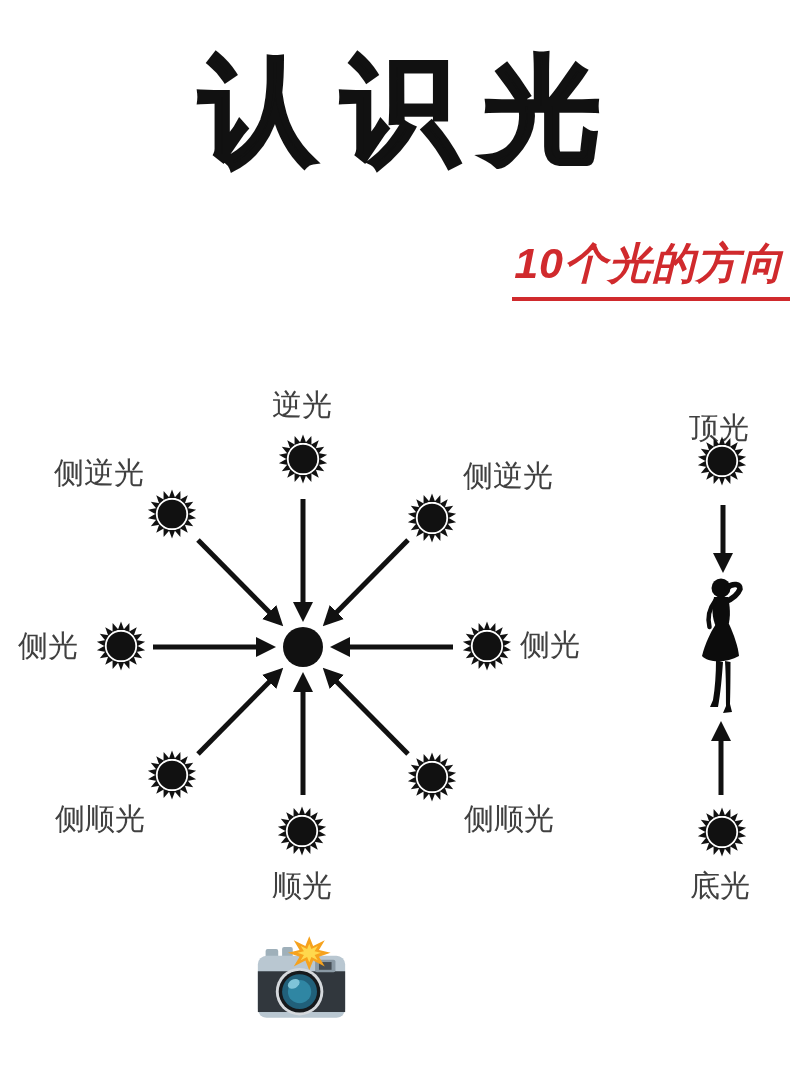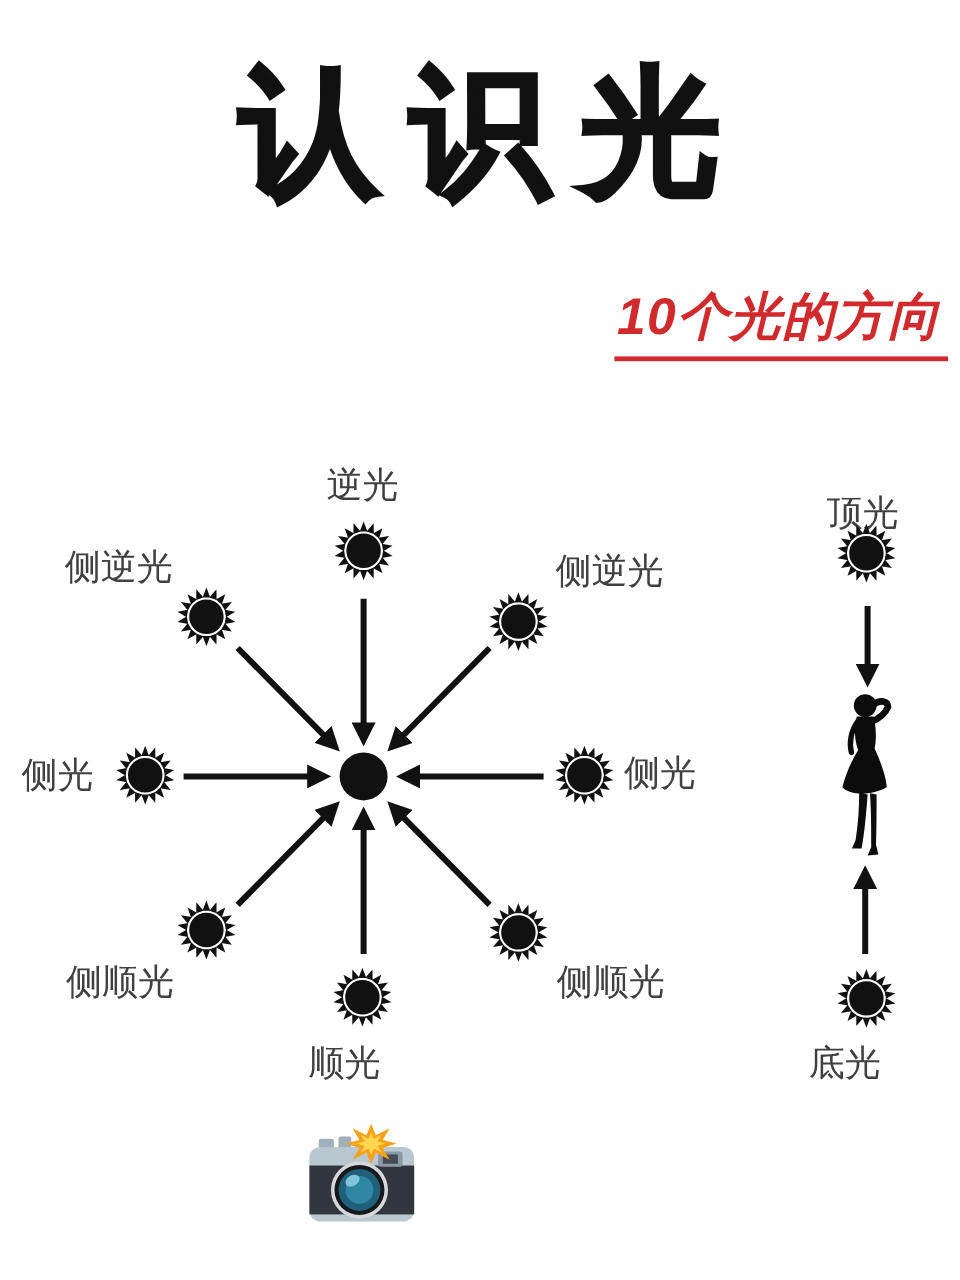--- a/index.html
+++ b/index.html
@@ -238,21 +238,21 @@
       <circle r="15" fill="#111111" stroke="#fff" stroke-width="1.3"></circle>
     </svg>
 
   <div class="light-label" style="left:302px;top:389px">逆光</div>
   <div class="light-label" style="left:99px;top:457px">侧逆光</div>
   <div class="light-label" style="left:508px;top:460px">侧逆光</div>
   <div class="light-label" style="left:48px;top:630px">侧光</div>
   <div class="light-label" style="left:550px;top:629px">侧光</div>
   <div class="light-label" style="left:100px;top:803px">侧顺光</div>
   <div class="light-label" style="left:509px;top:803px">侧顺光</div>
-  <div class="light-label" style="left:287px;top:870px">顺光</div>
+  <div class="light-label" style="left:302px;top:870px">顺光</div>
 
   <div class="light-label" style="left:719px;top:412px">顶光</div>
   <svg class="sun" style="left:697px;top:420px" viewBox="-25 -25 50 50">
       <polygon points="0,-24.5 -3.2,-16 3.2,-16" transform="rotate(0)" fill="#111111"></polygon>
       <polygon points="0,-24.5 -3.2,-16 3.2,-16" transform="rotate(20)" fill="#111111"></polygon>
       <polygon points="0,-24.5 -3.2,-16 3.2,-16" transform="rotate(40)" fill="#111111"></polygon>
       <polygon points="0,-24.5 -3.2,-16 3.2,-16" transform="rotate(60)" fill="#111111"></polygon>
       <polygon points="0,-24.5 -3.2,-16 3.2,-16" transform="rotate(80)" fill="#111111"></polygon>
       <polygon points="0,-24.5 -3.2,-16 3.2,-16" transform="rotate(100)" fill="#111111"></polygon>
       <polygon points="0,-24.5 -3.2,-16 3.2,-16" transform="rotate(120)" fill="#111111"></polygon>
@@ -296,21 +296,21 @@
       <polygon points="0,-24.5 -3.2,-16 3.2,-16" transform="rotate(200)" fill="#111111"></polygon>
       <polygon points="0,-24.5 -3.2,-16 3.2,-16" transform="rotate(220)" fill="#111111"></polygon>
       <polygon points="0,-24.5 -3.2,-16 3.2,-16" transform="rotate(240)" fill="#111111"></polygon>
       <polygon points="0,-24.5 -3.2,-16 3.2,-16" transform="rotate(260)" fill="#111111"></polygon>
       <polygon points="0,-24.5 -3.2,-16 3.2,-16" transform="rotate(280)" fill="#111111"></polygon>
       <polygon points="0,-24.5 -3.2,-16 3.2,-16" transform="rotate(300)" fill="#111111"></polygon>
       <polygon points="0,-24.5 -3.2,-16 3.2,-16" transform="rotate(320)" fill="#111111"></polygon>
       <polygon points="0,-24.5 -3.2,-16 3.2,-16" transform="rotate(340)" fill="#111111"></polygon>
       <circle r="15" fill="#111111" stroke="#fff" stroke-width="1.3"></circle>
     </svg>
-  <div class="light-label" style="left:704px;top:870px">底光</div>
+  <div class="light-label" style="left:720px;top:870px">底光</div>
 
   <svg class="camera" width="97" height="88" viewBox="0 0 100 90">
     <rect x="13" y="13" width="13" height="9" rx="2" fill="#9fb0ba"></rect>
     <rect x="30" y="11" width="11" height="11" rx="2" fill="#9fb0ba"></rect>
     <rect x="5" y="20" width="90" height="64" rx="9" fill="#b9c7d1"></rect>
     <rect x="5" y="36" width="90" height="42" fill="#31373d"></rect>
     <rect x="64" y="24" width="21" height="13" rx="2" fill="#8a99a4"></rect>
     <rect x="68" y="26.5" width="13" height="8" fill="#454d54"></rect>
     <circle cx="48" cy="57" r="24.5" fill="#d5d9dd"></circle>
     <circle cx="48" cy="57" r="21.5" fill="#16191c"></circle>

